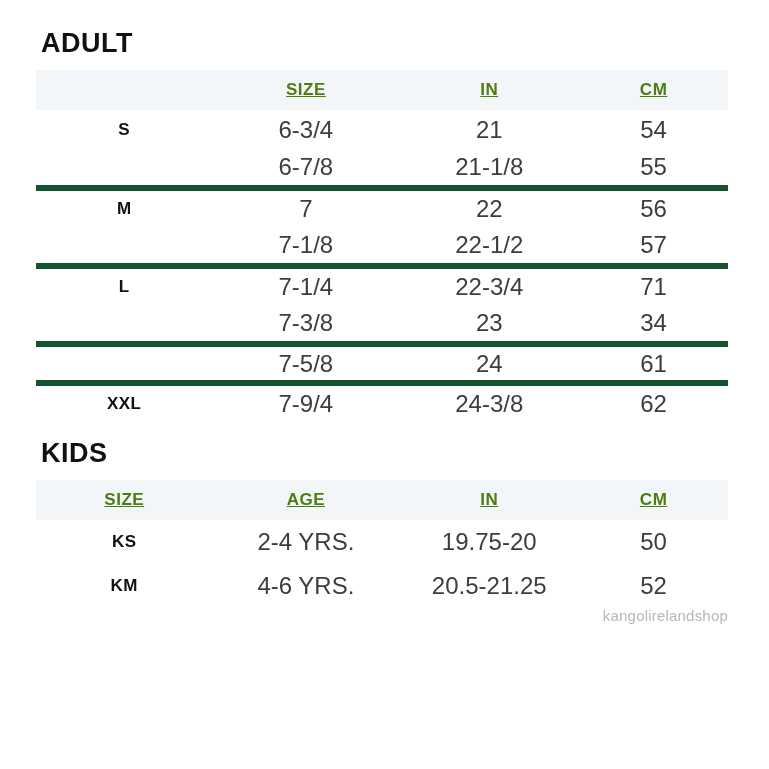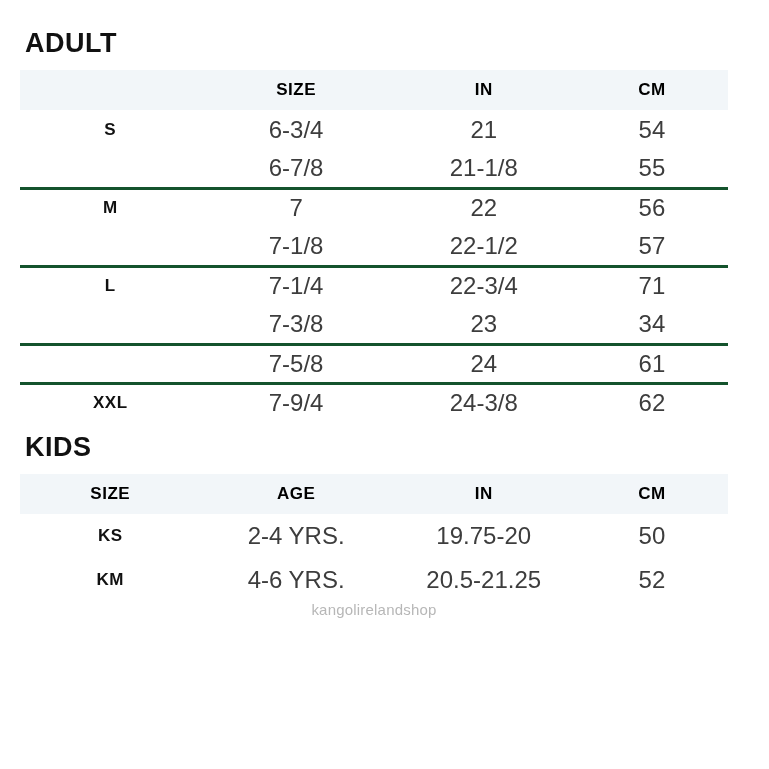--- a/index.html
+++ b/index.html
@@ -1,74 +1,75 @@
 <!DOCTYPE html>
 <html><head>
 <meta charset="utf-8">
 <style>
   * { margin: 0; padding: 0; box-sizing: border-box; }
   html, body { width: 769px; height: 769px; background: #ffffff; overflow: hidden; }
   body {
     font-family: "Liberation Sans", "DejaVu Sans", sans-serif;
     color: #231f20;
   }
-  .page { padding: 30px 41px 0 20px; }
+  .page { padding: 30px 41px 0 36px; }
 
   .section-title {
     font-size: 27px;
     font-weight: 800;
     letter-spacing: 0.5px;
     color: #111111;
     margin: 0 0 13px 5px;
     line-height: 1;
   }
-  .section-title.kids { margin-top: 12px; }
+  .section-title.kids { margin-top: 18px; }
 
   table {
     width: 100%;
     border-collapse: collapse;
     table-layout: fixed;
   }
   col.c1 { width: 25.5%; }
   col.c2 { width: 27%; }
   col.c3 { width: 26%; }
   col.c4 { width: 21.5%; }
 
   thead th {
     background: #f2f6f9;
     height: 40px;
     font-size: 17px;
     font-weight: 700;
     letter-spacing: 0.5px;
-    color: #000000;
+    color: #4d7c0f;
     text-align: center;
     vertical-align: middle;
+    text-decoration: underline;
   }
 
   td {
     text-align: center;
     vertical-align: middle;
     font-size: 24px;
     color: #3d3d3d;
     font-weight: 400;
   }
   .adult-table td { height: 39px; }
   .kids-table td  { height: 44px; }
 
   td.size-label {
     font-weight: 700;
     font-size: 17px;
     letter-spacing: 0.5px;
     color: #111111;
   }
 
-  tr.group-end td { border-bottom: 3px solid #14532d; }
+  tr.group-end td { border-bottom: 6px solid #14532d; }
 
   .watermark {
-    text-align: center;
+    text-align: right;
     font-size: 15px;
     line-height: 15px;
     color: #b7b7b7;
     letter-spacing: 0.2px;
   }
 </style>
 </head>
 <body>
 
 <div class="page">

